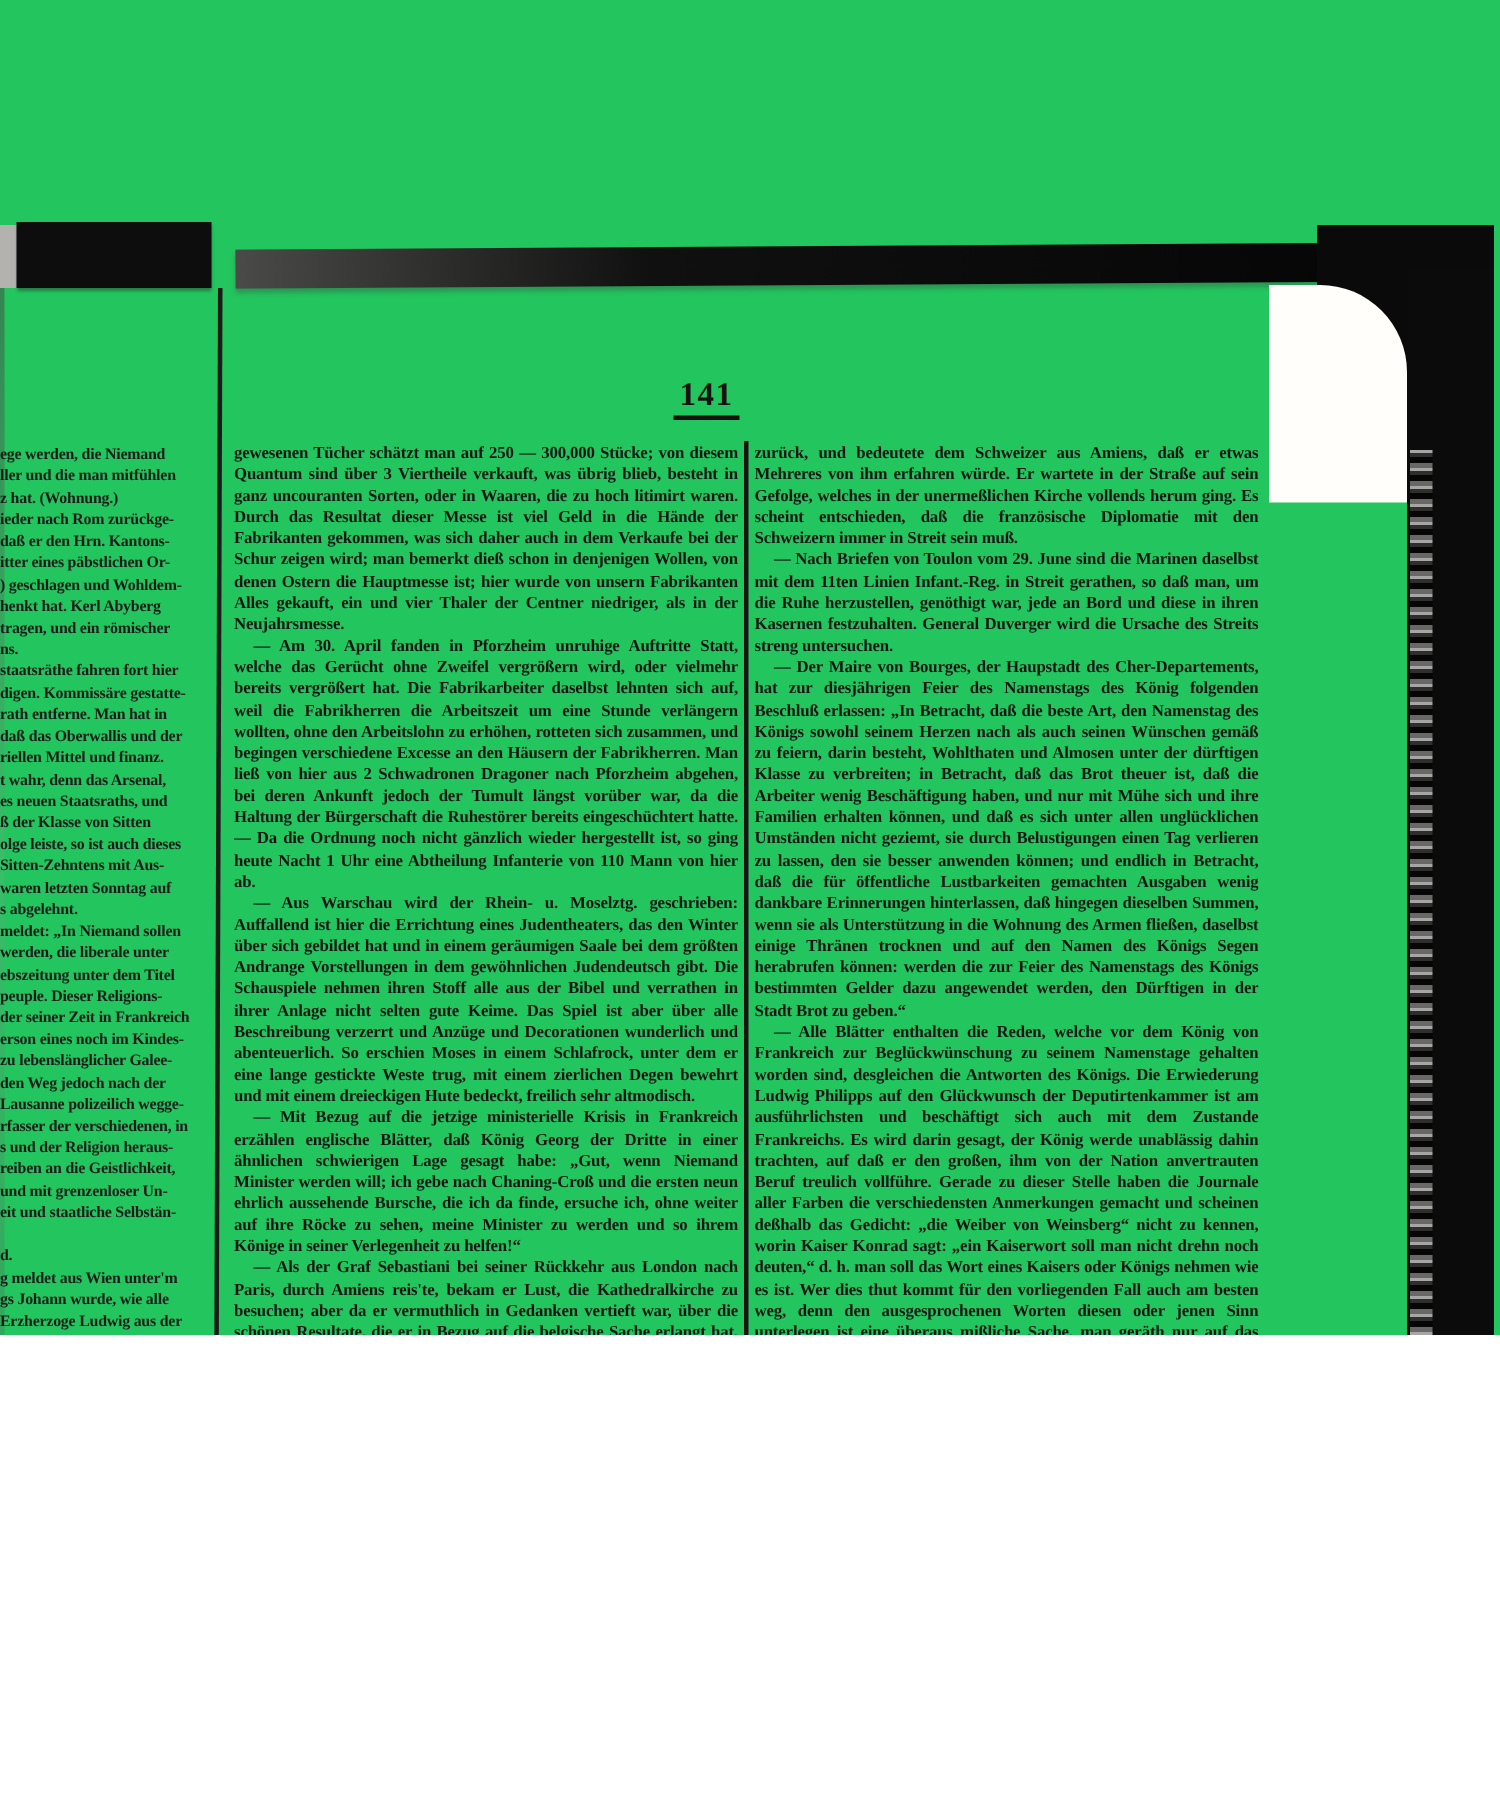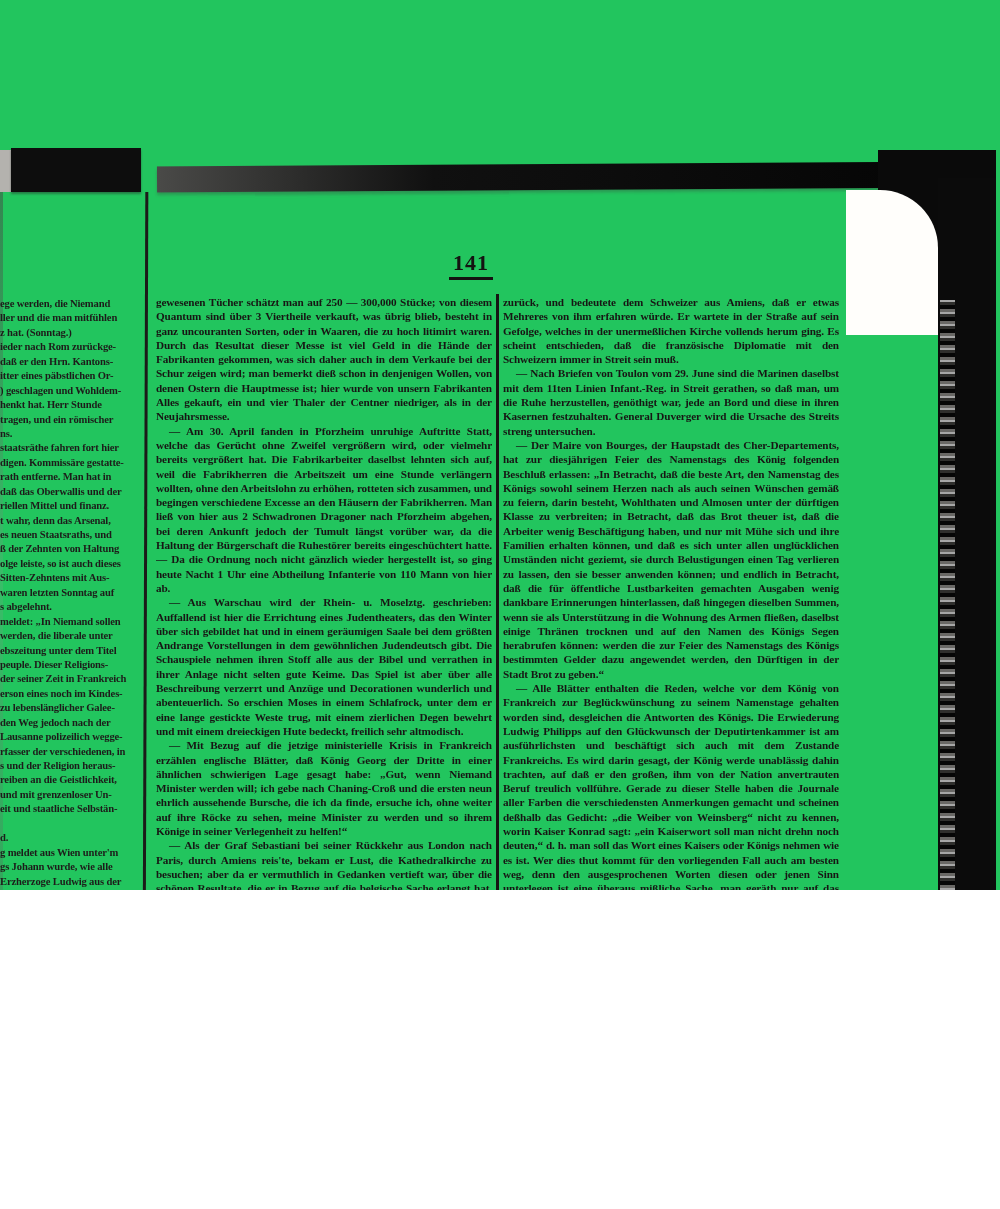--- a/index.html
+++ b/index.html
@@ -73,36 +73,36 @@
   <div class="abs rule-a-wedge"></div>
   <div class="abs rule-b"></div>
 
   <div class="abs pageno-wrap">
     <span class="pageno">141</span>
   </div>
 
   <div class="abs col-left">
       <div class="cut-line">ege werden, die Niemand</div>
       <div class="cut-line">ller und die man mitfühlen</div>
-      <div class="cut-line">z hat.        (Sonntag.)</div>
+      <div class="cut-line">z hat.        (Wohnung.)</div>
       <div class="cut-line">ieder nach Rom zurückge-</div>
       <div class="cut-line">daß er den Hrn. Kantons-</div>
       <div class="cut-line">itter eines päbstlichen Or-</div>
       <div class="cut-line">) geschlagen und Wohldem-</div>
-      <div class="cut-line">henkt hat.  Herr Stunde</div>
+      <div class="cut-line">henkt hat.  Kerl Abyberg</div>
       <div class="cut-line">tragen, und ein römischer</div>
       <div class="cut-line">ns.</div>
       <div class="cut-line">staatsräthe fahren fort hier</div>
       <div class="cut-line">digen. Kommissäre gestatte-</div>
       <div class="cut-line">rath entferne.  Man hat in</div>
       <div class="cut-line">daß das Oberwallis und der</div>
       <div class="cut-line">riellen Mittel und finanz.</div>
       <div class="cut-line">t wahr, denn das Arsenal,</div>
       <div class="cut-line">es neuen Staatsraths, und</div>
-      <div class="cut-line">ß der Zehnten von Haltung</div>
+      <div class="cut-line">ß der Klasse von Sitten</div>
       <div class="cut-line">olge leiste, so ist auch dieses</div>
       <div class="cut-line">Sitten-Zehntens mit Aus-</div>
       <div class="cut-line">waren letzten Sonntag auf</div>
       <div class="cut-line">s abgelehnt.</div>
       <div class="cut-line">meldet: „In Niemand sollen</div>
       <div class="cut-line">werden, die liberale unter</div>
       <div class="cut-line">ebszeitung unter dem Titel</div>
       <div class="cut-line">peuple.  Dieser Religions-</div>
       <div class="cut-line">der seiner Zeit in Frankreich</div>
       <div class="cut-line">erson eines noch im Kindes-</div>

